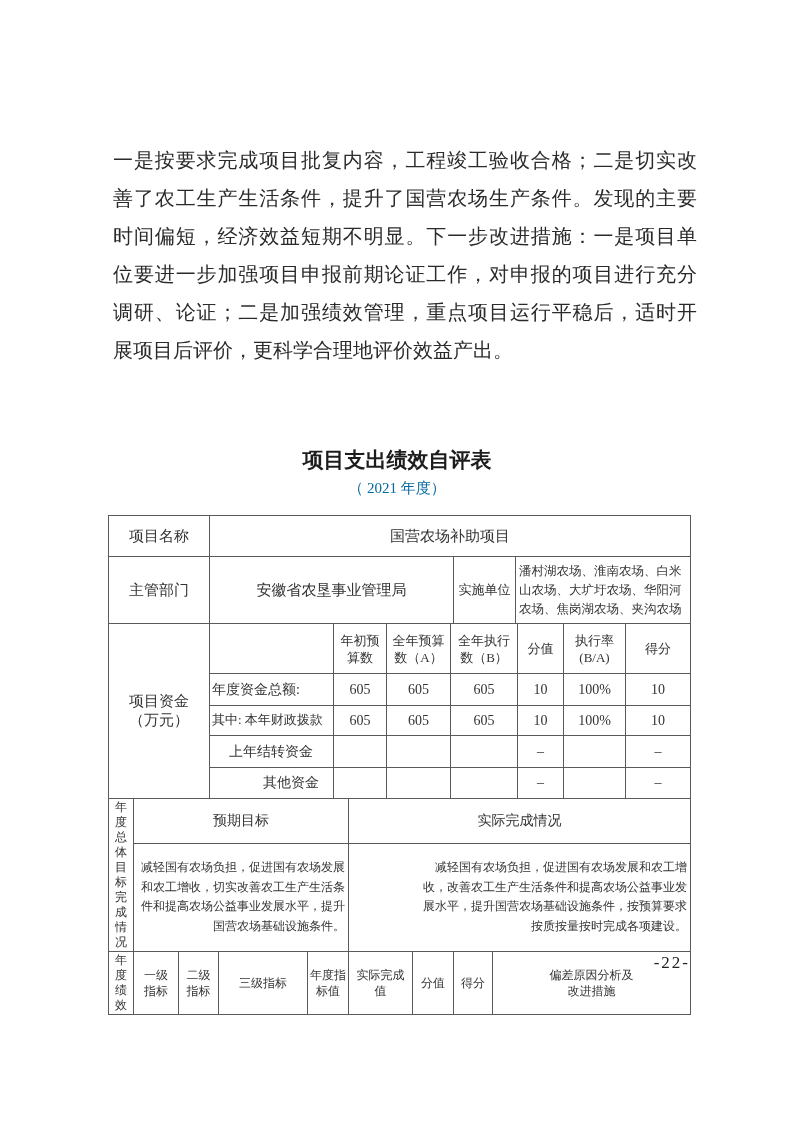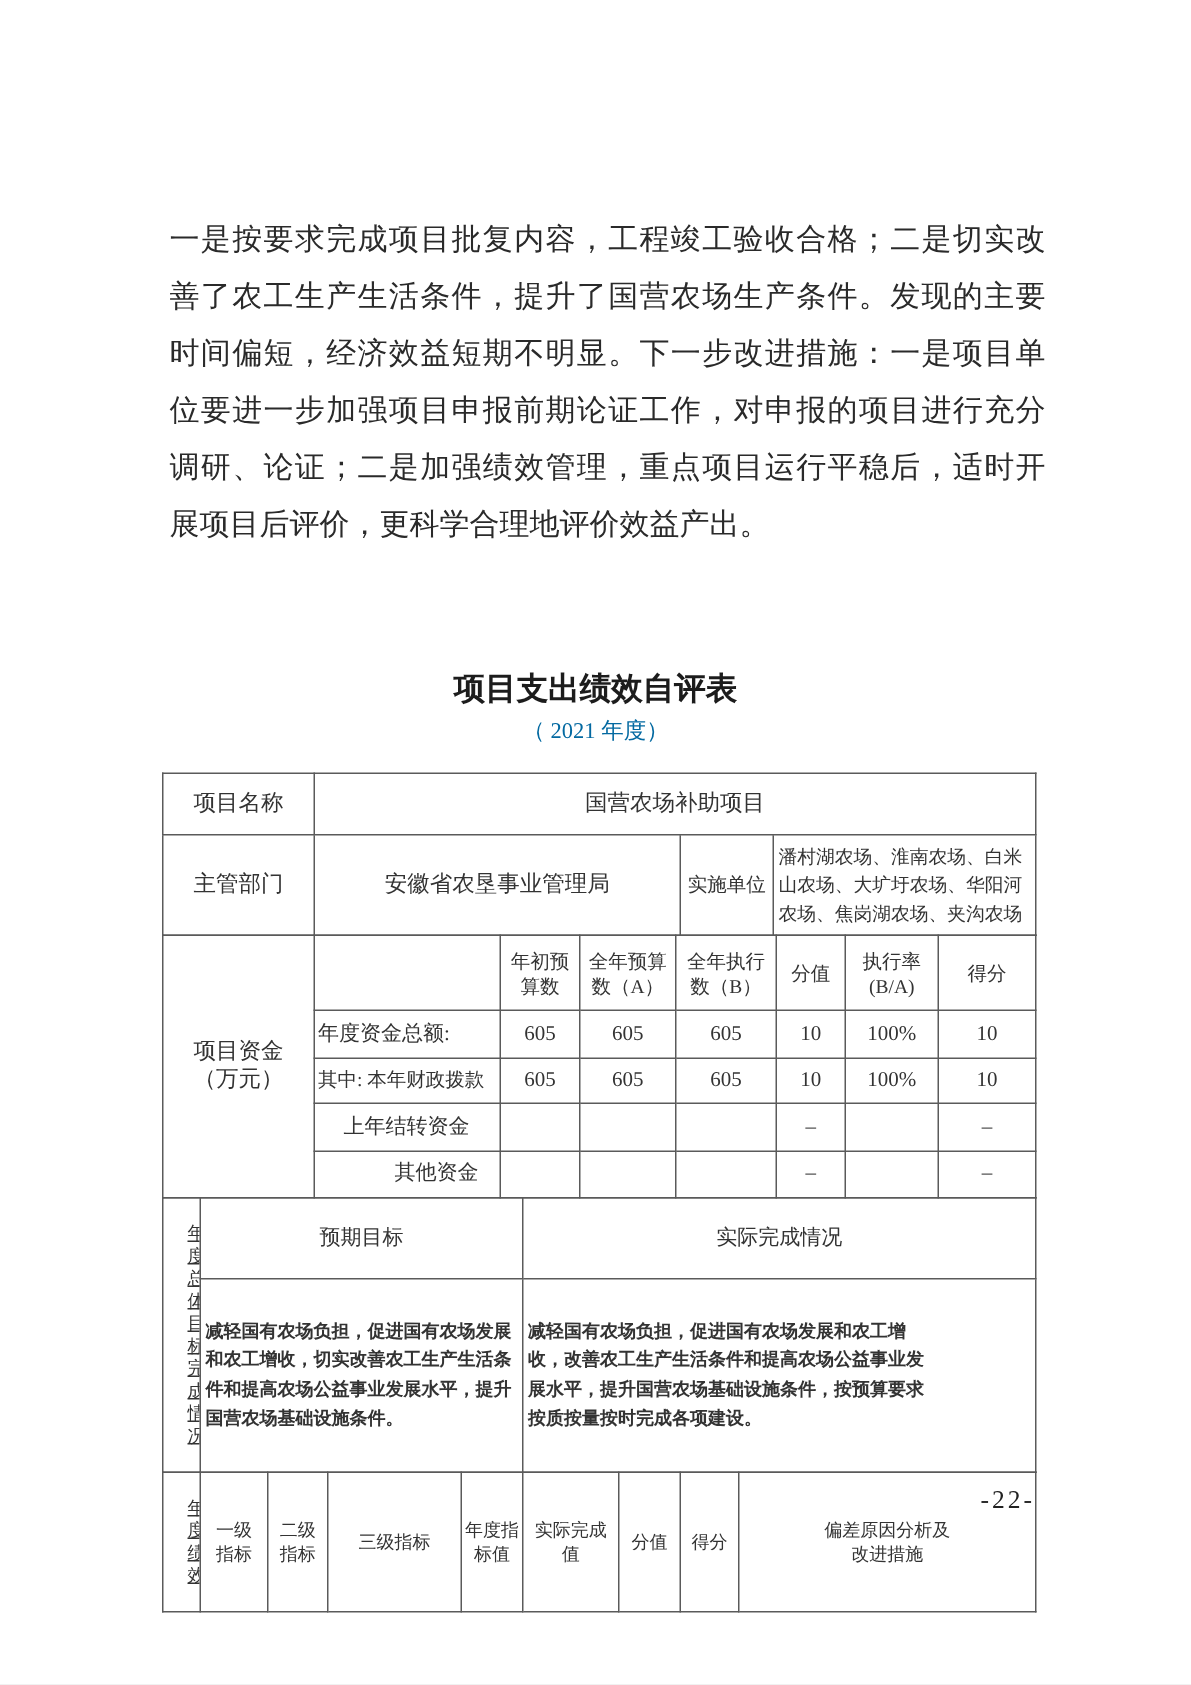--- a/index.html
+++ b/index.html
@@ -32,31 +32,31 @@
   td {
     border:1px solid #5a5a5a; padding:0 2px; box-sizing:border-box;
     text-align:center; vertical-align:middle; font-size:14px; color:#333333;
     overflow:hidden; line-height:1.25;
   }
   .pre   { white-space:pre-line; }
   .fs13  { font-size:13px;margin-top:13px; }
   .fs15  { font-size:15px; }
   .left  { text-align:left; }
   .right { text-align:right; }
-  .vlab  { font-size:12px; line-height:15px; padding:16px;text-decoration:underline; }
+  .vlab  { font-size:12px; line-height:15px; padding:1px; }
   .units { font-size:12.5px; line-height:19px; text-align:left; padding:0 2px 0 3px; }
-  .goal  { font-size:12px; line-height:19.5px; text-align:left; vertical-align:middle; padding:4px 3px;font-weight:bold; }
+  .goal  { font-size:12px; line-height:19.5px; text-align:right; vertical-align:middle; padding:4px 3px; }
   .nowrap{ white-space:nowrap; }
   .hdr   { font-size:13px; line-height:17px; }
   .ihdr  { font-size:12px; line-height:16px; padding:0 1px; }
   .otherpad { padding-right:14px; }
   .carry    { padding-right:20px; }
   
   .pageno {
-    position:absolute; right:104px; top:990px; font-size:17px;
+    position:absolute; right:104px; top:953px; font-size:17px;
     letter-spacing:2px; color:#222222;
   }
 </style>
 </head>
 <body>
 
 <div class="page">
 
   <div class="para">
     <div class="pline">一是按要求完成项目批复内容，工程竣工验收合格；二是切实改</div>

